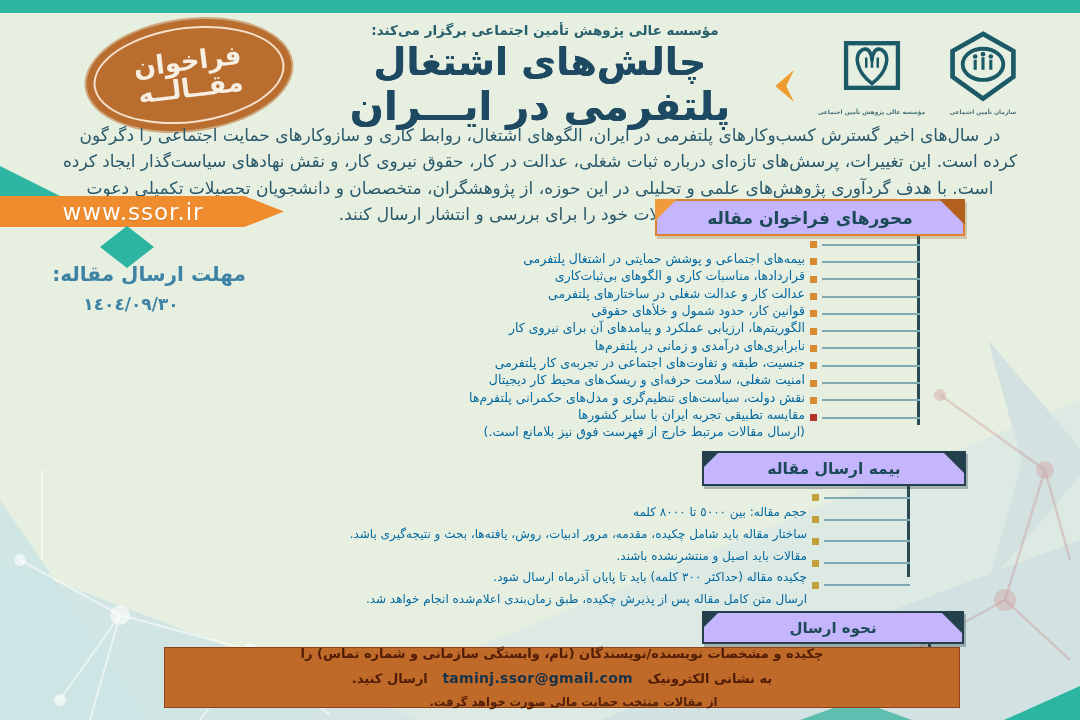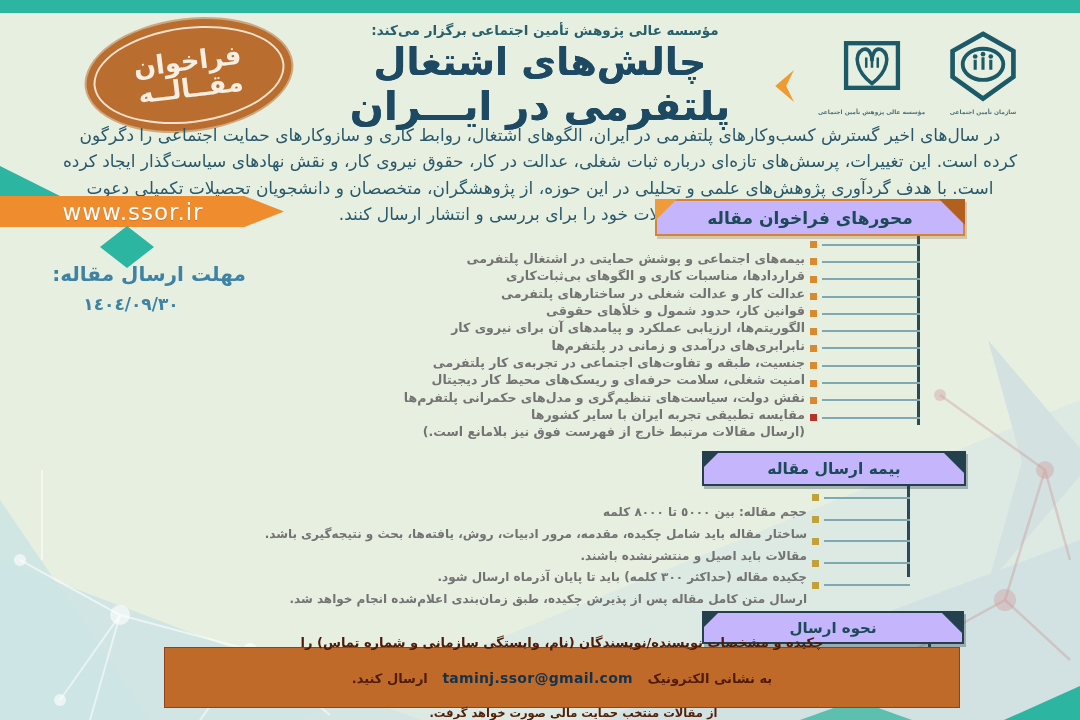--- a/index.html
+++ b/index.html
@@ -67,37 +67,37 @@
   .vline{position:absolute;width:3px;background:#2c4a54;z-index:1;}
   .v1{left:917px;top:232px;height:193px;}
   .v2{left:907px;top:482px;height:95px;}
   .v3{left:928px;top:640px;height:9px;}
 
   
   ul.items{list-style:none;margin:0;padding:0;position:absolute;z-index:2;}
   ul.items li{display:flex;align-items:center;}
   .cnx{height:2px;background:#7fa9b2;flex:0 0 auto;}
   .blt{width:7px;height:7px;flex:0 0 auto;margin:0 5px;}
-  .txt{white-space:nowrap;font-weight:bold;color:#737373;margin-top:28px;}
+  .txt{white-space:nowrap;font-weight:normal;color:#0369a1;margin-top:28px;}
   .list-topics{top:236px;right:160px;}
   .list-topics li{height:17.3px;}
   .list-topics .cnx{width:98px;}
   .list-topics .blt{background:#d98a2e;}
   .list-topics li.red .blt{background:#b5342a;}
   .list-topics .txt{font-size:12.5px;}
   .list-cond{top:487px;right:170px;}
   .list-cond li{height:21.8px;}
   .list-cond .cnx{width:86px;}
   .list-cond .blt{background:#c2a13b;}
   .list-cond .txt{font-size:12px;}
 
   
   .send-box{left:164px;top:647px;width:794px;height:59px;background:#bf6a29;
             border:1px solid #8e4418;text-align:center;color:#4f1a06;z-index:2;
-            display:flex;flex-direction:column;justify-content:center;gap:20px;}
+            display:flex;flex-direction:column;justify-content:center;gap:9px;}
   .send-box .l1{font-size:13px;font-weight:bold;}
   .send-box .l2{font-size:13px;font-weight:bold;}
   .send-box .l2 .email{direction:ltr;display:inline-block;color:#14324a;font-size:14px;
                        margin:0 10px;letter-spacing:.3px;}
   .send-box .l3{font-size:11.5px;font-weight:bold;color:#541f08;padding-left:23px;}
 </style>
 </head>
 <body>
 
 <div class="stage">

